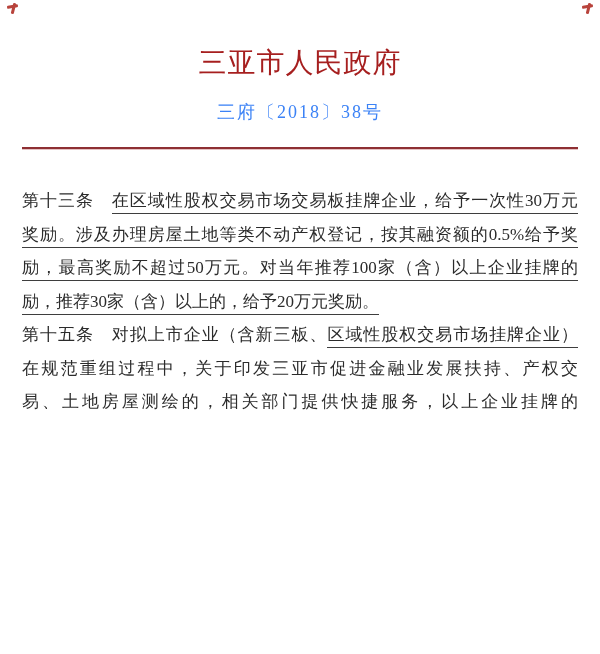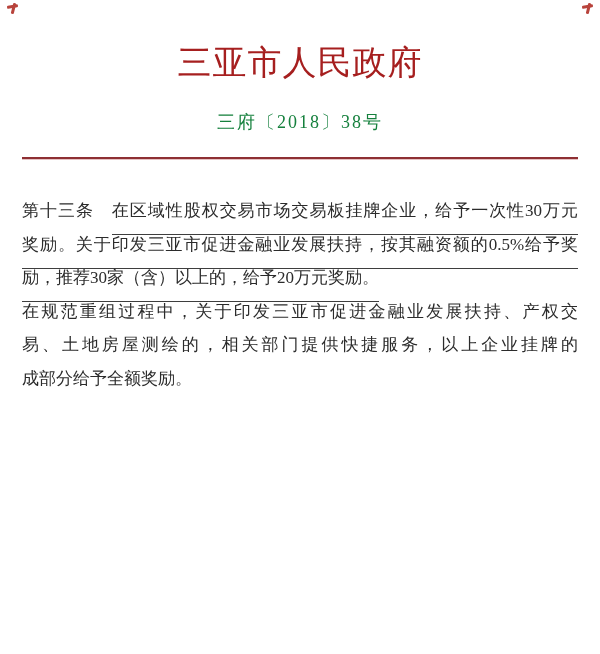--- a/index.html
+++ b/index.html
@@ -18,32 +18,32 @@
   .corner-right { right: 3px; }
   .corner .s1 { position: absolute; left: 1px; top: 3px; width: 11px; height: 3px;
                 background: #b8433c; transform: rotate(-10deg); border-radius: 1px; }
   .corner .s2 { position: absolute; left: 6px; top: 1px; width: 3px; height: 11px;
                 background: #b8433c; transform: rotate(14deg); border-radius: 1px; }
 
   .title-block { padding-top: 38px; }
   .title-line {
     text-align: center;
     color: #a61f1f;
-    font-size: 34px;
+    font-size: 28px;
     line-height: 50px;
     letter-spacing: 1px;
     font-weight: 500;
   }
 
   .doc-number {
-    margin-top: 22px;
+    margin-top: 12px;
     text-align: center;
     font-size: 18px;
     letter-spacing: 2px;
-    color: #15803d;
+    color: #3b82f6;
   }
 
   .divider {
     width: 556px;
     margin: 23px auto 0 auto;
     height: 0;
     border-top: 2px solid #8e2f33;
     box-shadow: 0 1px 0 rgba(180, 80, 84, 0.35);
   }
 
@@ -54,21 +54,21 @@
     color: #2b2b2b;
   }
   .line {
     line-height: 33.5px;
     text-align: justify;
     text-align-last: justify;
   }
   .line.short { text-align-last: left; }
   .u {
     border-bottom: 1.5px solid #3e3e3e;
-    padding-bottom: 14px;
+    padding-bottom: 3px;
   }
 </style>
 </head>
 <body>
 
 <div class="page">
 
   <div class="corner corner-left">
     <div class="s1"></div>
       <div class="s2"></div>
@@ -81,20 +81,21 @@
   <div class="title-block">
     <div class="title-line">三亚市人民政府</div>
   </div>
 
   <div class="doc-number">三府〔2018〕38号</div>
 
   <div class="divider"></div>
 
   <div class="body-text">
       <div class="line"><span>第十三条　</span><span class="u">在区域性股权交易市场交易板挂牌企业，给予一次性30万元</span></div>
-      <div class="line"><span class="u">奖励。关于印发三亚市促进金融业发展扶持，按其融资额的0.5%给予奖</span></div>
+      <div class="line"><span class="u">奖励。涉及办理房屋土地等类不动产权登记，按其融资额的0.5%给予奖</span></div>
+      <div class="line"><span class="u">励，最高奖励不超过50万元。对当年推荐100家（含）以上企业挂牌的</span></div>
       <div class="line short"><span class="u">励，推荐30家（含）以上的，给予20万元奖励。</span></div>
+      <div class="line"><span>第十五条　对拟上市企业（含新三板、</span><span class="u">区域性股权交易市场挂牌企业）</span></div>
       <div class="line"><span>在规范重组过程中，关于印发三亚市促进金融业发展扶持、产权交</span></div>
       <div class="line"><span>易、土地房屋测绘的，相关部门提供快捷服务，以上企业挂牌的</span></div>
-      <div class="line short"><span>成部分给予全额奖励。</span></div>
     </div>
 
 </div>
 
 </body></html>

